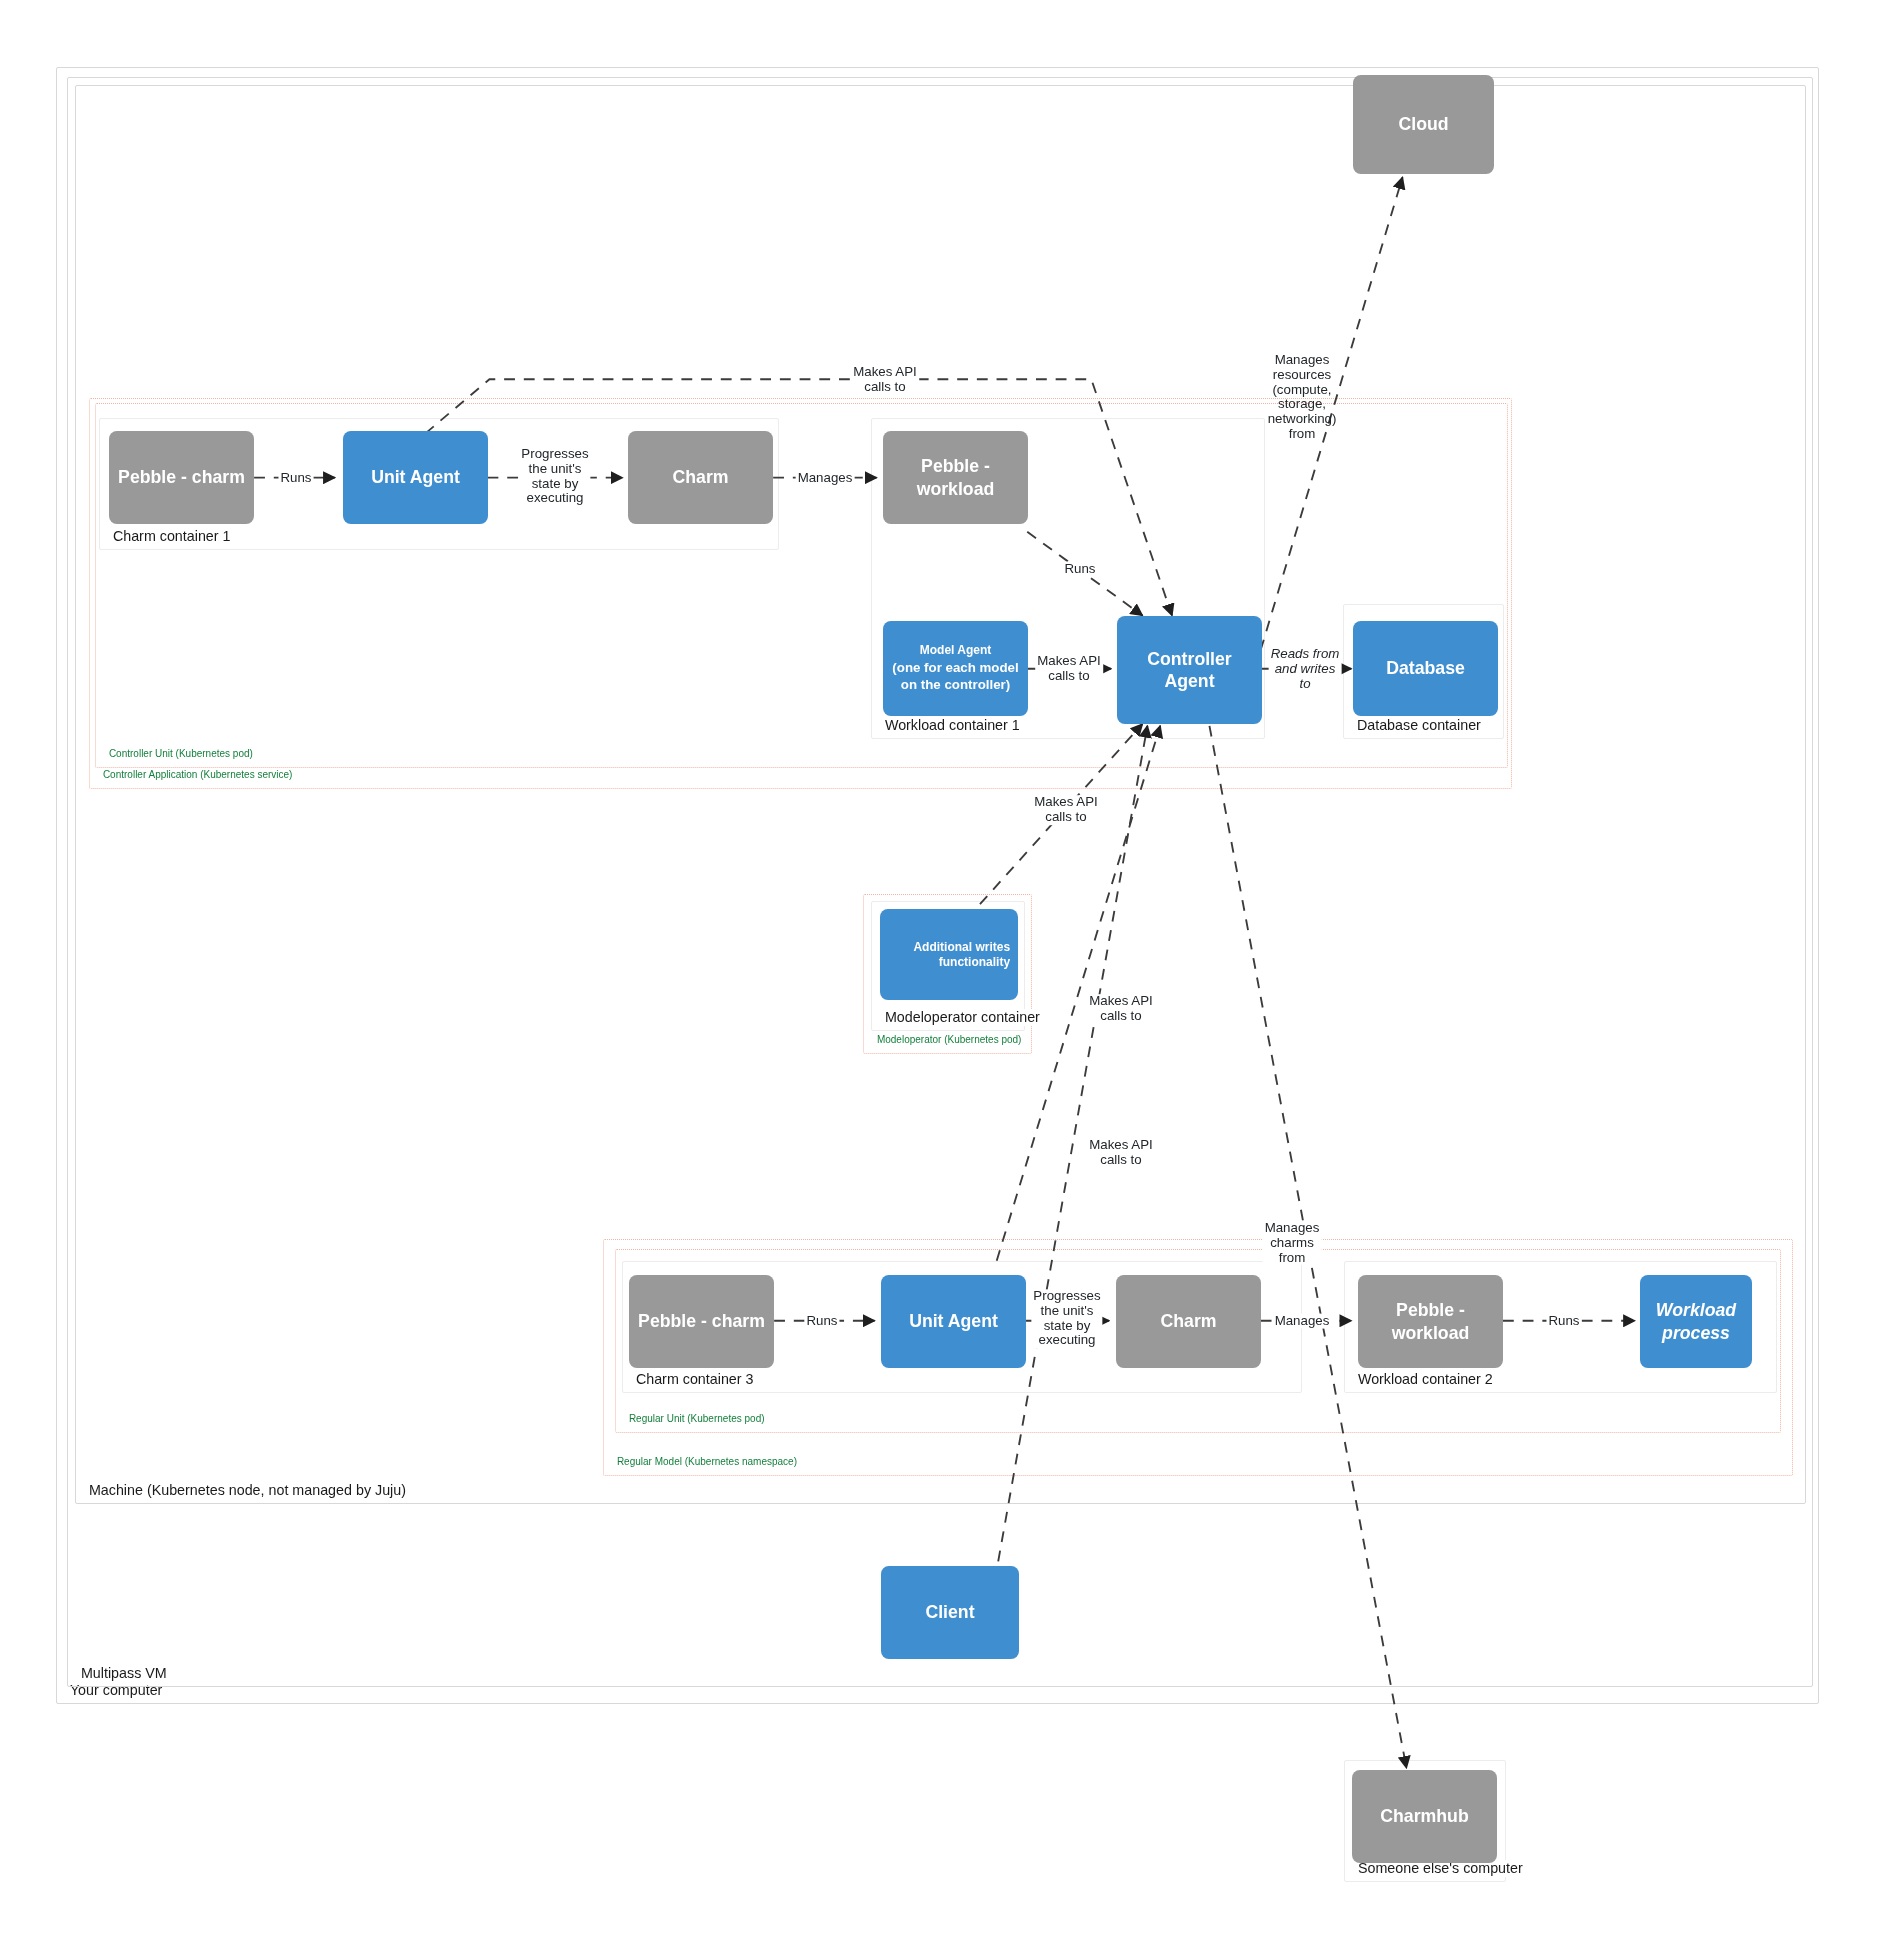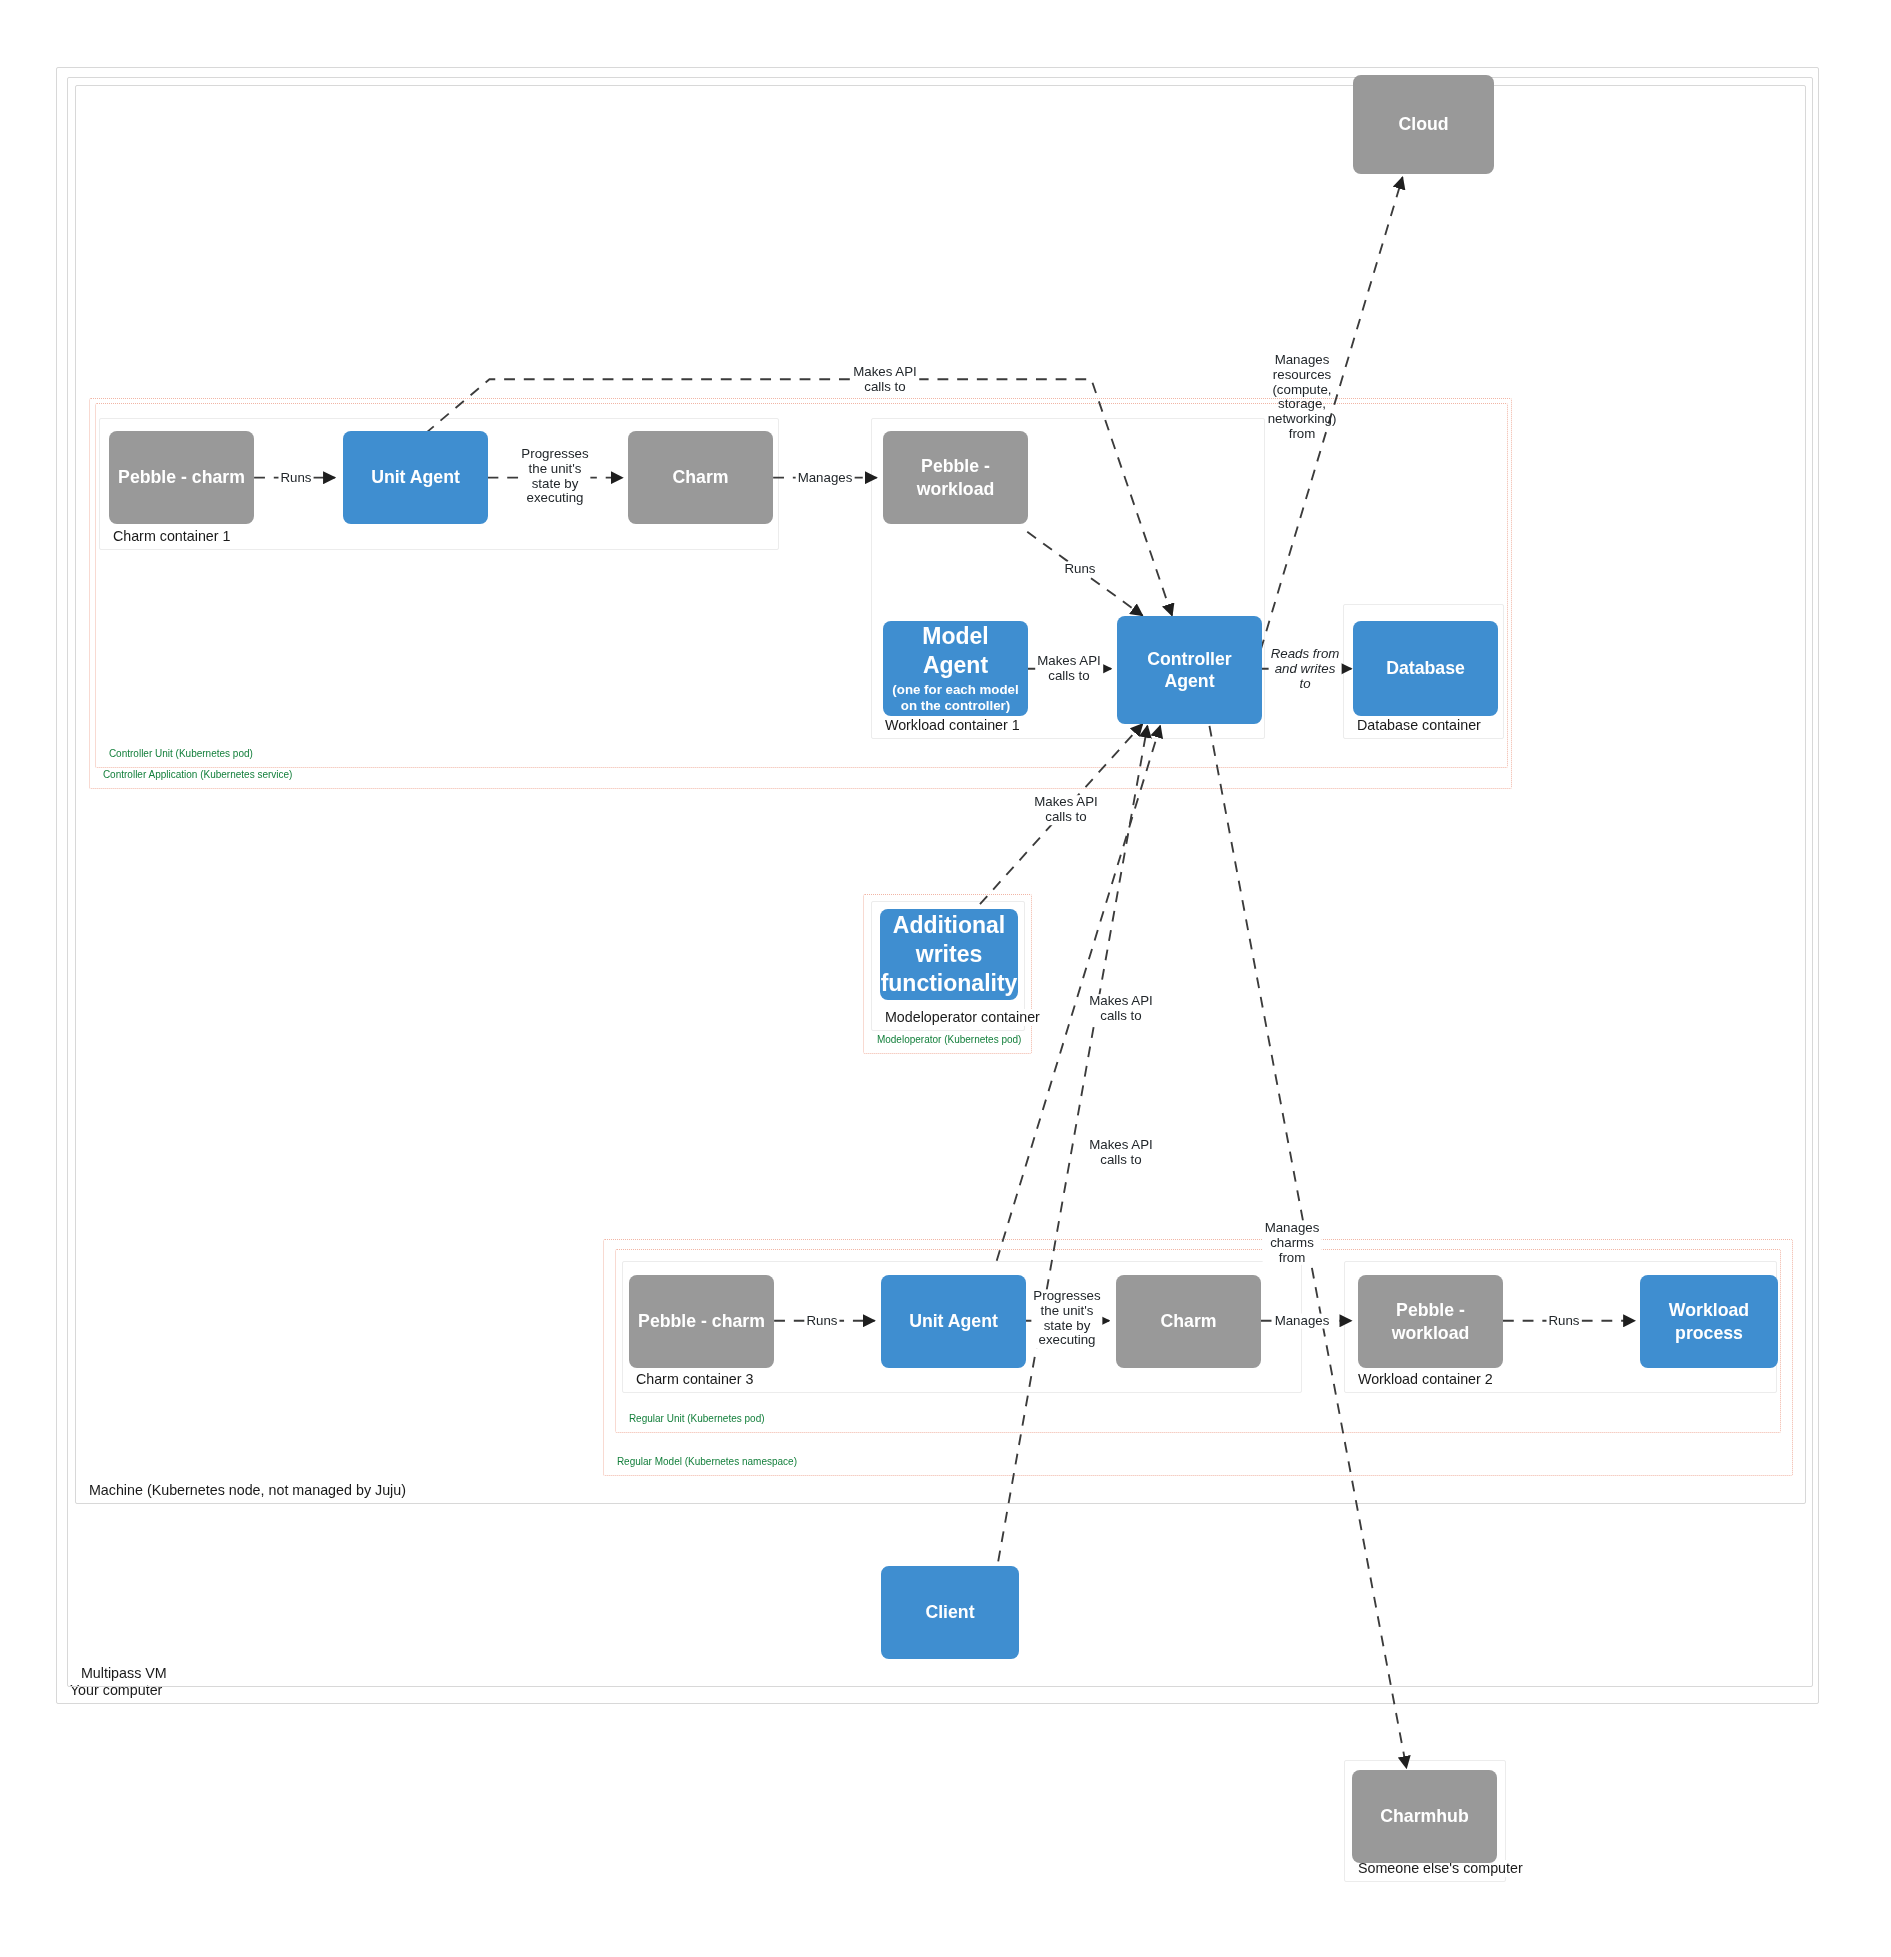--- a/index.html
+++ b/index.html
@@ -67,21 +67,21 @@
     text-align: center;
     color: #ffffff;
     font-weight: bold;
     line-height: 1.25;
     padding: 3.9px 7.9px;
   }
   .node.blue { background: #3f8ed0; }
   .node.gray { background: #999999; }
   .node .main { font-size: 17.7px; font-weight: bold; }
   .node .sub  { font-size: 13.3px; font-weight: bold; margin-top: 2px; }
-  .node.two-line .main { font-size: 23px; }
+  .node.two-line .main { font-size: 12px; text-align: right; }
 
   
   .elabel {
     position: absolute;
     font-size: 13.3px;
     line-height: 14.8px;
     color: #22272b;
     text-align: center;
     background: #ffffff;
     padding: 0 2px;
@@ -246,21 +246,21 @@
   </div>
 
   <div class="node gray" style="left:1116px; top:1275px; width:145px; height:93px;">
     <span class="main">Charm</span>
   </div>
 
   <div class="node gray" style="left:1358px; top:1275px; width:145px; height:93px;">
     <span class="main">Pebble - workload</span>
   </div>
 
-  <div class="node blue" style="left:1640px; top:1275px; width:138px; height:93px;">
+  <div class="node blue" style="left:1640px; top:1275px; width:112px; height:93px;font-style:italic;">
     <span class="main" data_bind="">Workload process</span>
   </div>
 
   <div class="node blue" style="left:881px; top:1566px; width:138px; height:93px;">
     <span class="main">Client</span>
   </div>
 
   <div class="node gray" style="left:1352px; top:1770px; width:145px; height:93px;">
     <span class="main">Charmhub</span>
   </div>

